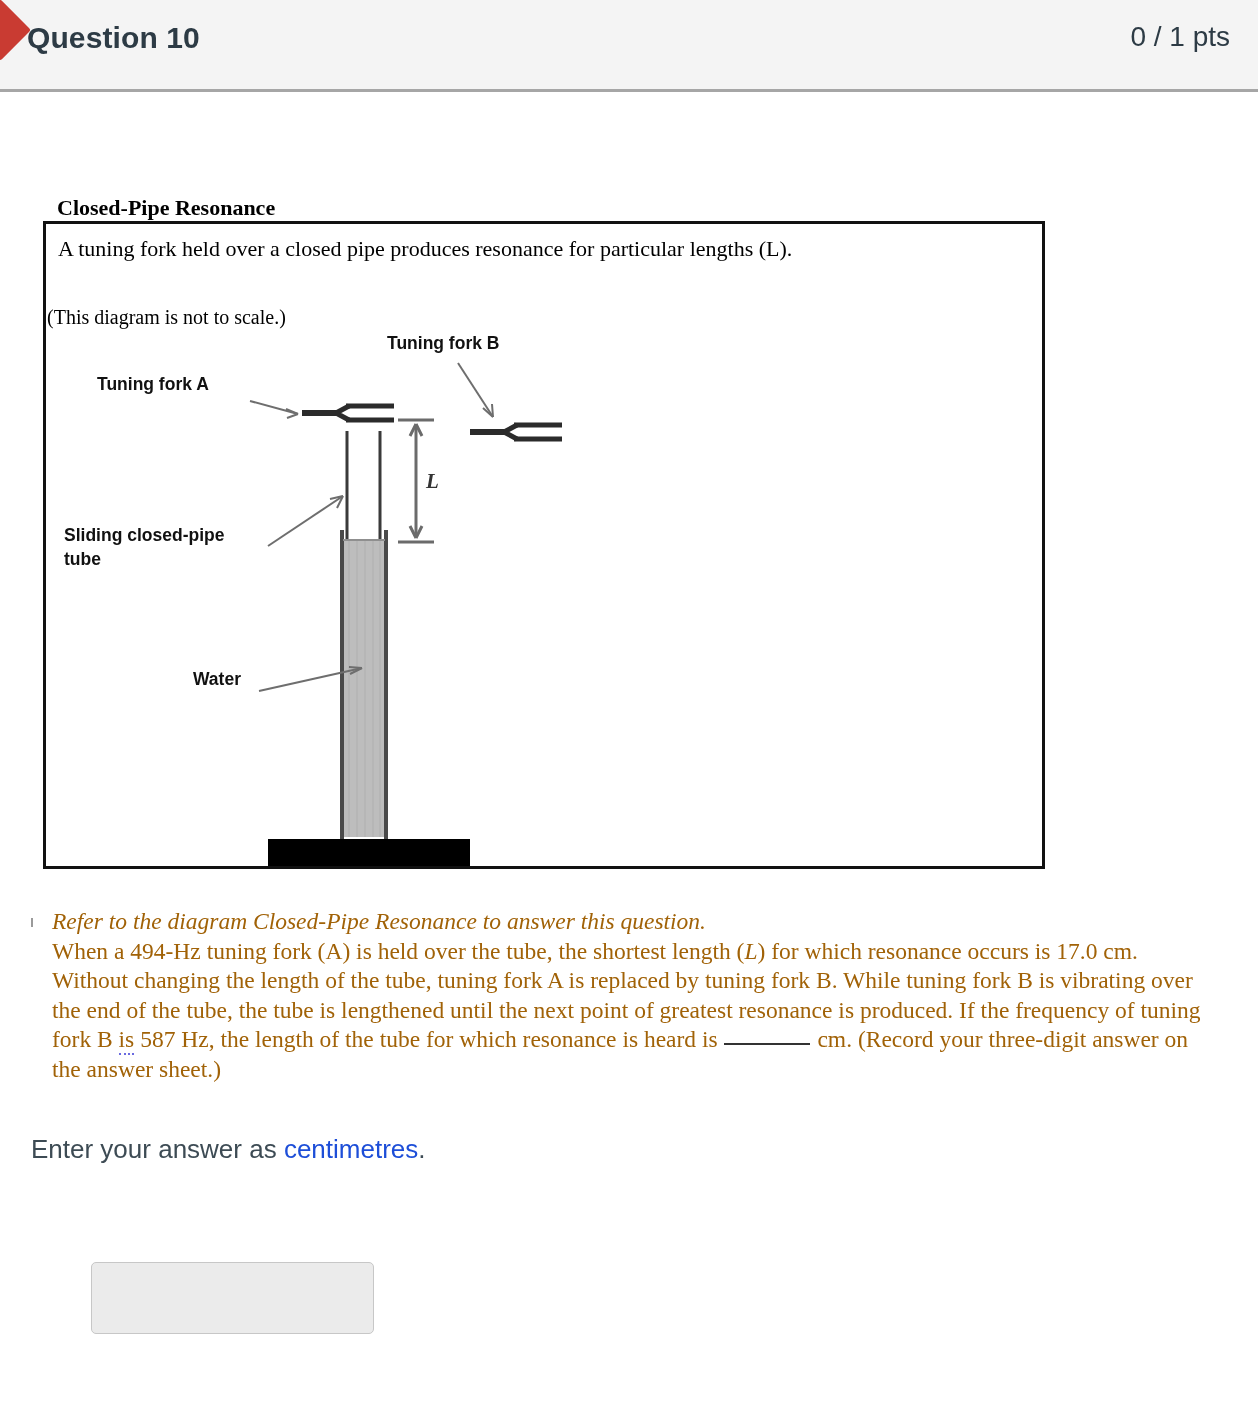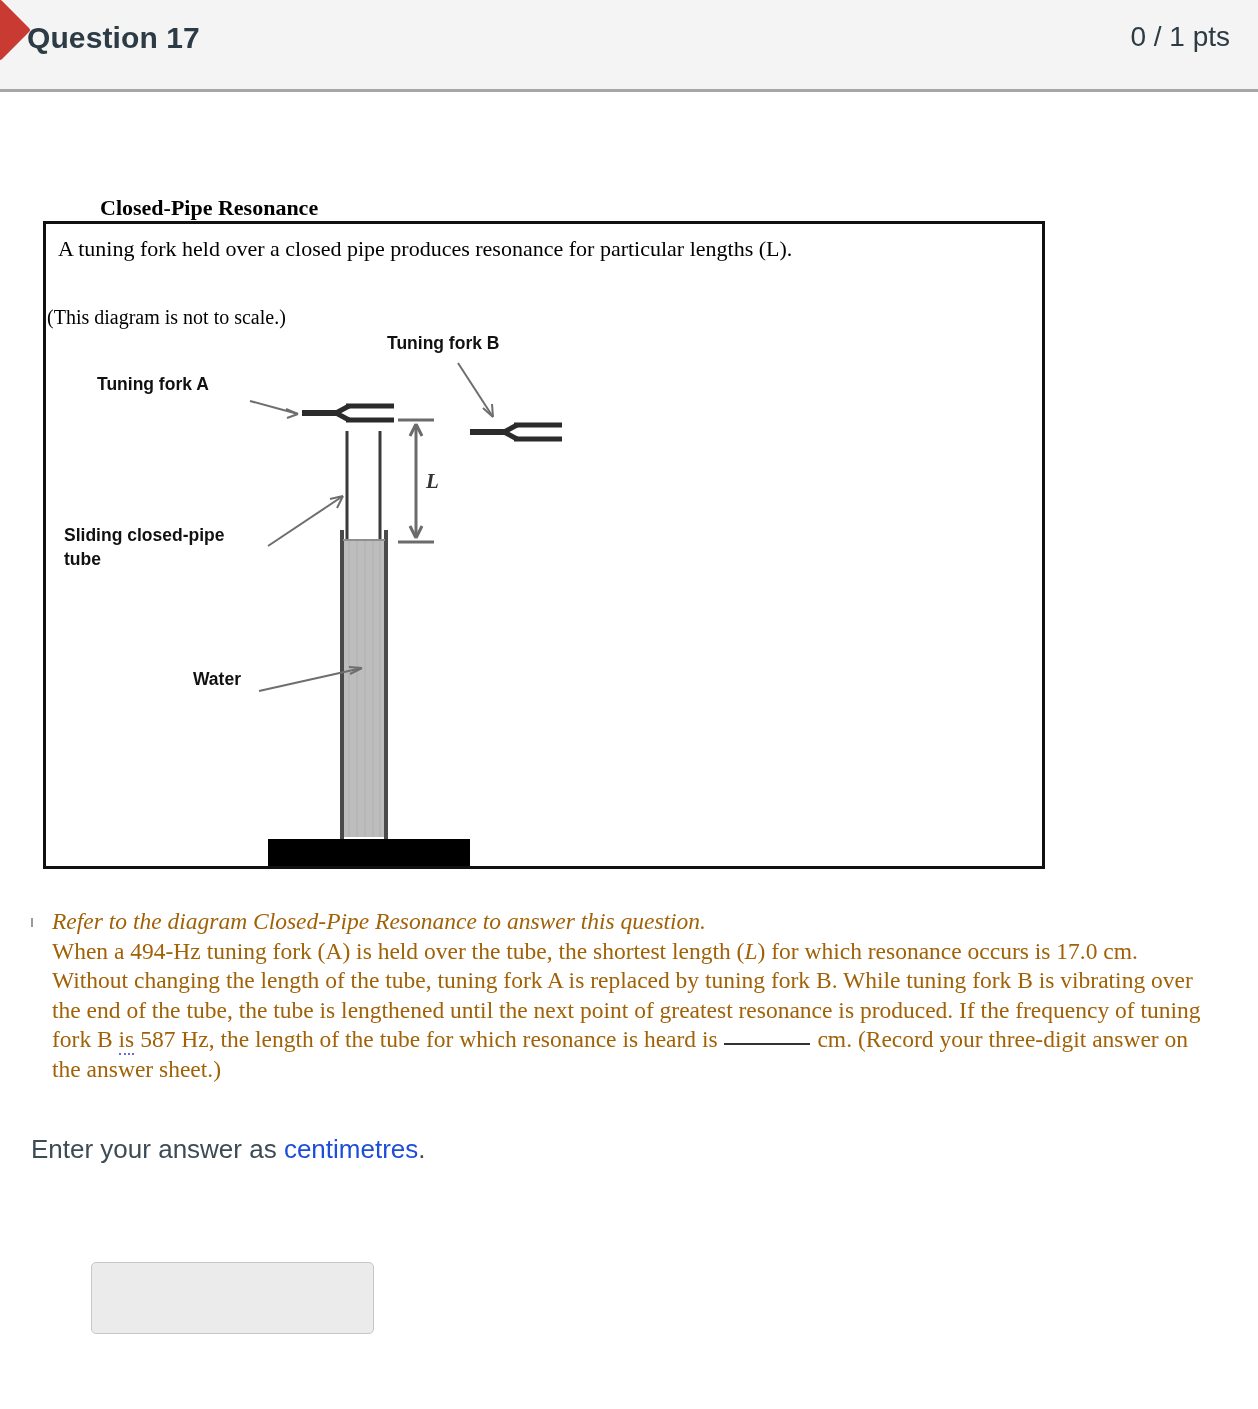--- a/index.html
+++ b/index.html
@@ -71,21 +71,20 @@
     top: 0px;
     font-family: "Liberation Serif", serif;
     font-weight: bold;
     font-size: 22px;
     color: #000;
     background: #ffffff;
     padding: 0 4px 0 2px;
     z-index: 3;
     white-space: nowrap;
     line-height: 25px;
-    margin-left: 43px;
   }
   .diagram-box {
     position: absolute;
     left: 0;
     top: 26px;
     width: 1002px;
     height: 648px;
     border: 3px solid #111;
     box-sizing: border-box;
     background: #fff;
@@ -192,21 +191,21 @@
     color: #2d3b45;
     padding: 0 12px;
     outline: none;
   }
 </style>
 </head>
 <body>
 
 <div class="q-header">
   <div class="q-flag"></div>
-  <div class="q-title">Question 17</div>
+  <div class="q-title">Question 10</div>
   <div class="q-points">0 / 1 pts</div>
 </div>
 
 <div class="diagram-wrap">
 
   <div class="diagram-title">Closed-Pipe Resonance</div>
 
   <div class="diagram-box">
 
     <div class="dbox-line1">A tuning fork held over a closed pipe produces resonance for particular lengths (L).</div>

